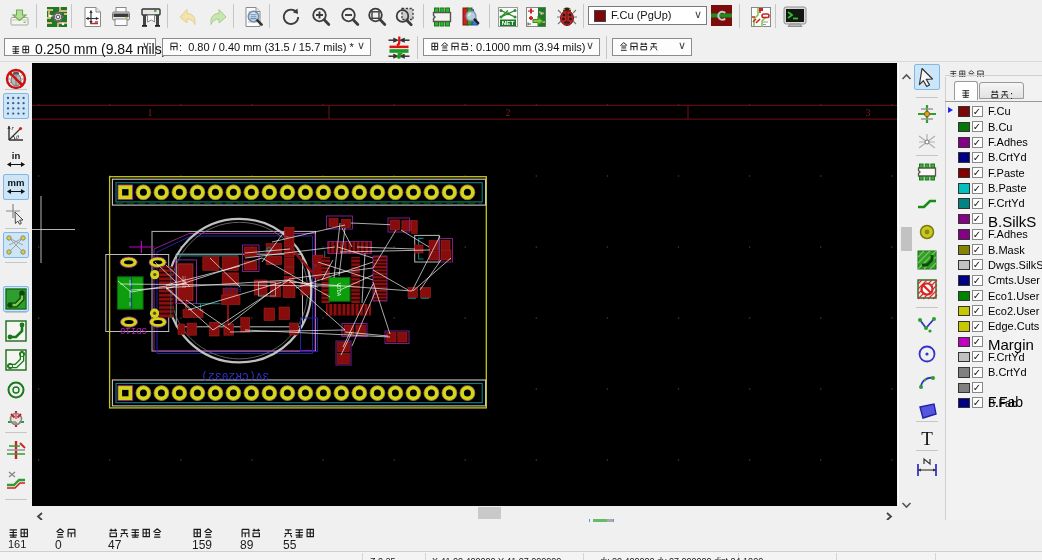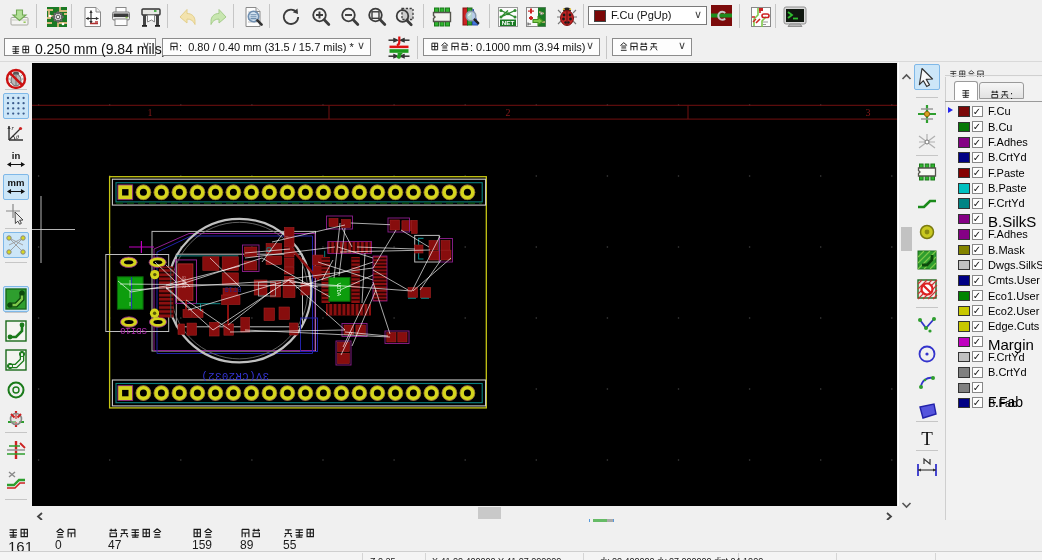--- a/index.html
+++ b/index.html
@@ -939,21 +939,21 @@
         <path d="M3,2 L7,5.5 3,9" stroke="#444" stroke-width="1.8" fill="none"></path>
       </svg></div>
 <div style="position:absolute;left:446px;top:1px;width:23px;height:12px;background:#c9c9c9"></div>
 </div>
 <div id="status">
     <div style="position:absolute;left:8px;top:4px"><svg width="11" height="12" viewBox="0 0 10.5 11" style="vertical-align:-1px">
         <path d="M1.5,2.5 H8.5 M1.5,5 H8.5 M1.5,7.5 H8.5 M5,2.5 V9.5 M2,9.5 H8" stroke="#1a1a1a" stroke-width="1.1" fill="none"></path>
       </svg><svg width="11" height="12" viewBox="0 0 10.5 11" style="vertical-align:-1px">
         <path d="M2,2 H8 V9 H2 Z M2,5.5 H8 M5,2 V9" stroke="#1a1a1a" stroke-width="1.1" fill="none"></path>
       </svg></div>
-    <div style="position:absolute;left:8px;top:18px;font-size:15px;color:#1a1a1a">161</div>
+    <div style="position:absolute;left:8px;top:18px;font-size:11px;color:#1a1a1a">161</div>
     <div style="position:absolute;left:55px;top:4px"><svg width="11" height="12" viewBox="0 0 10.5 11" style="vertical-align:-1px">
         <path d="M5,1.5 L1.5,4.5 M5,1.5 L8.5,4.5 M2.5,5 H7.5 M2.5,7 H7.5 M2,9.5 H8" stroke="#1a1a1a" stroke-width="1.1" fill="none"></path>
       </svg><svg width="11" height="12" viewBox="0 0 10.5 11" style="vertical-align:-1px">
         <path d="M2,2 V9.5 M2,2 H8.5 M8.5,2 V9.5 M2,5.5 H8.5 M5,5.5 V9.5" stroke="#1a1a1a" stroke-width="1.1" fill="none"></path>
       </svg></div>
     <div style="position:absolute;left:55px;top:18px;font-size:12px;color:#1a1a1a">0</div>
     <div style="position:absolute;left:108px;top:4px"><svg width="11" height="12" viewBox="0 0 10.5 11" style="vertical-align:-1px">
         <path d="M1.5,3 H8.5 M3,1.5 V4 M7,1.5 V4 M2,5.5 H8 V9 H2 Z" stroke="#1a1a1a" stroke-width="1.1" fill="none"></path>
       </svg><svg width="11" height="12" viewBox="0 0 10.5 11" style="vertical-align:-1px">
         <path d="M2,2.5 H8 M5,2.5 V6 M1.5,6 H8.5 M3,7 L1.5,9.5 M7,7 L8.5,9.5" stroke="#1a1a1a" stroke-width="1.1" fill="none"></path>

